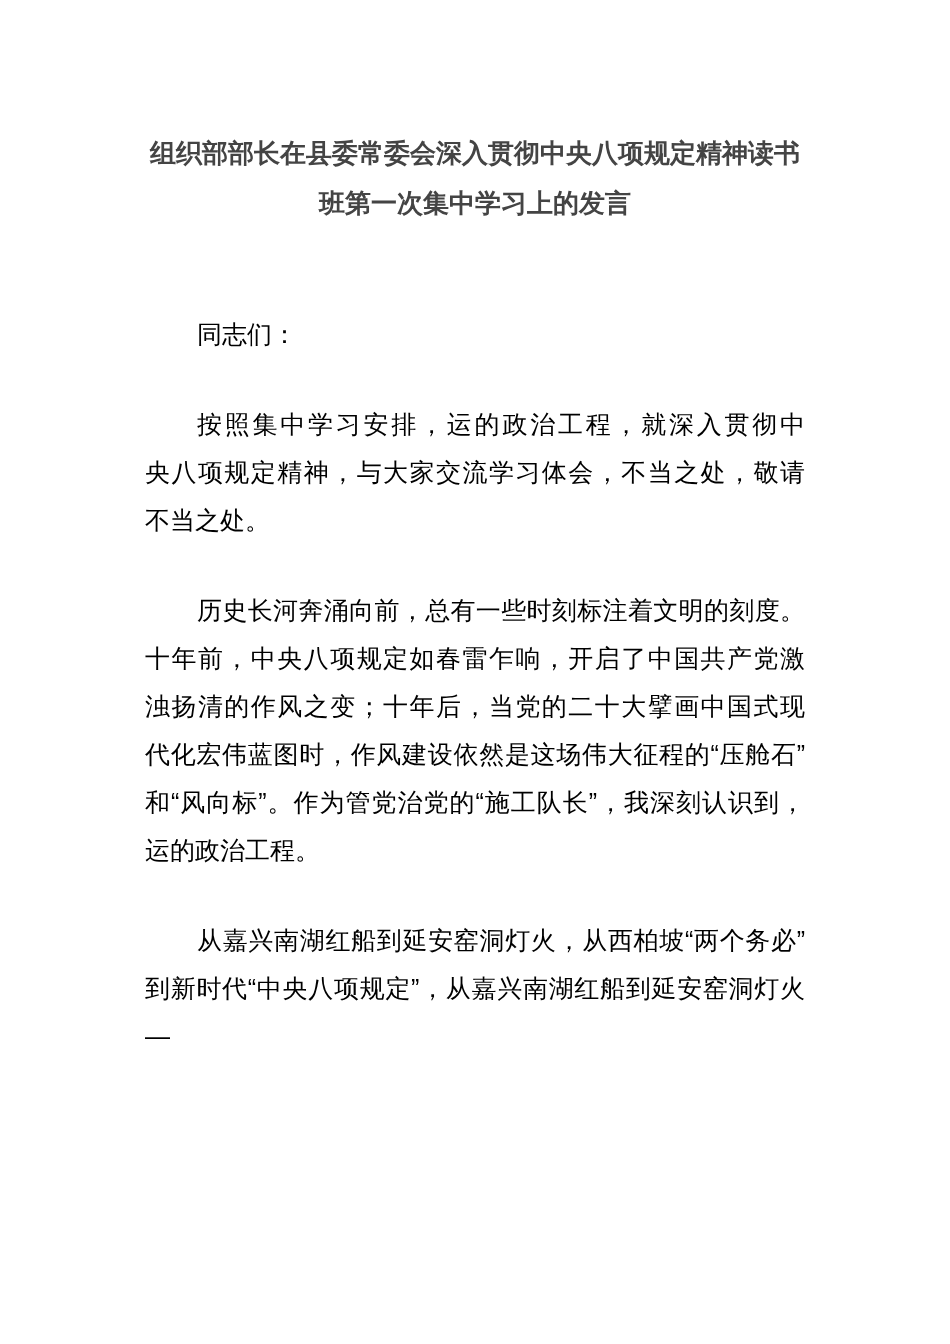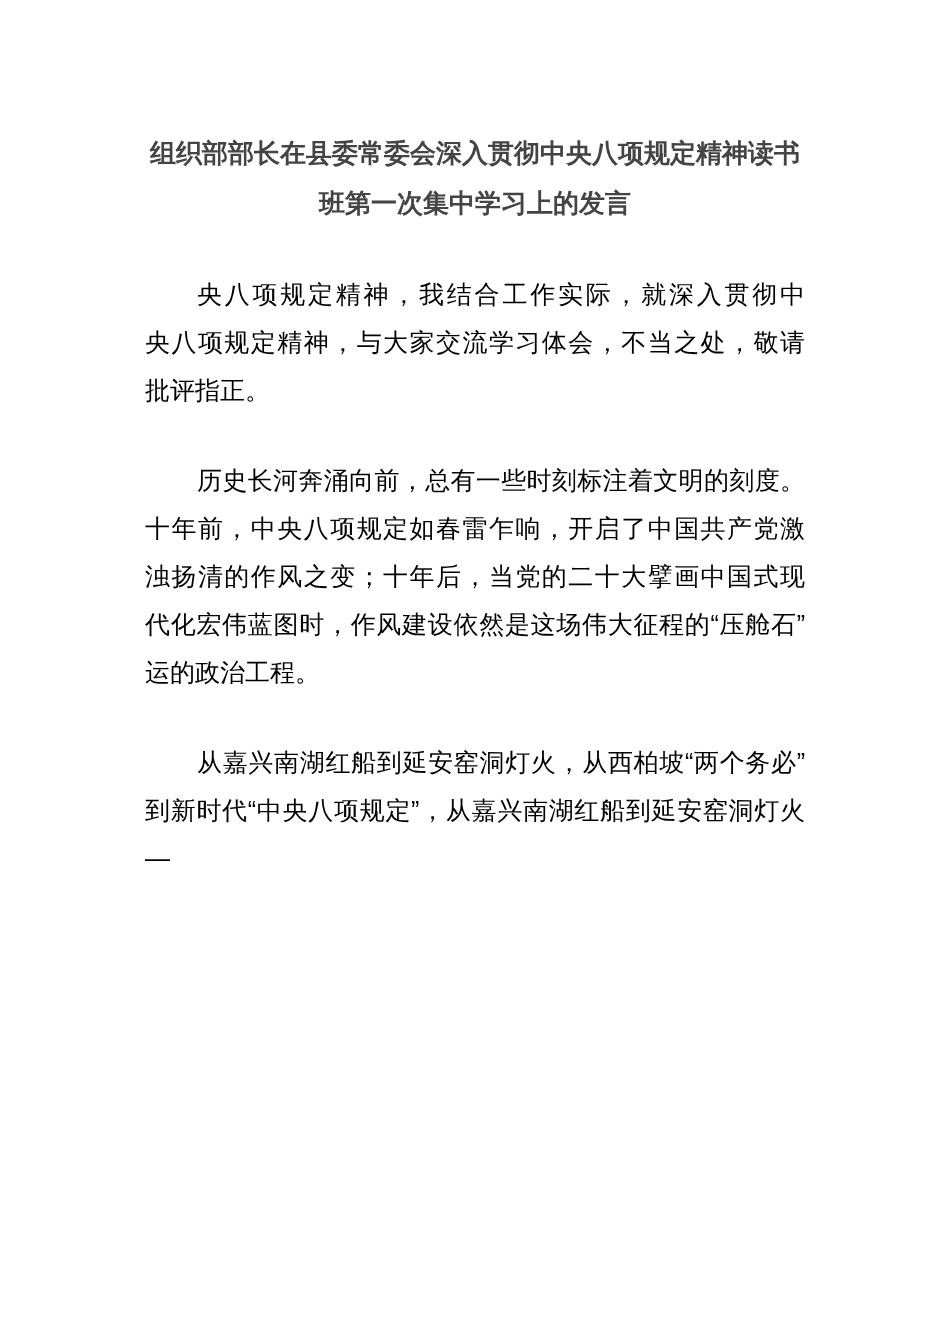--- a/index.html
+++ b/index.html
@@ -59,30 +59,34 @@
 </head>
 <body>
 
 <div class="page">
   <div class="content">
     <div class="doc-title">
       <div class="title-line">组织部部长在县委常委会深入贯彻中央八项规定精神读书</div>
       <div class="title-line">班第一次集中学习上的发言</div>
     </div>
     <div id="doc-body">
+        <div class="para first-para">
+          <div class="line first last">同志们：</div>
+        </div>
         <div class="para">
-          <div class="line first">央八项规定精神，我结合工作实际，就深入贯彻中</div>
+          <div class="line first">按照集中学习安排，运的政治工程，就深入贯彻中</div>
           <div class="line">央八项规定精神，与大家交流学习体会，不当之处，敬请</div>
-          <div class="line last">批评指正。</div>
+          <div class="line last">不当之处。</div>
         </div>
         <div class="para">
           <div class="line first">历史长河奔涌向前，总有一些时刻标注着文明的刻度。</div>
           <div class="line">十年前，中央八项规定如春雷乍响，开启了中国共产党激</div>
           <div class="line">浊扬清的作风之变；十年后，当党的二十大擘画中国式现</div>
           <div class="line">代化宏伟蓝图时，作风建设依然是这场伟大征程的“压舱石”</div>
+          <div class="line">和“风向标”。作为管党治党的“施工队长”，我深刻认识到，</div>
           <div class="line last">运的政治工程。</div>
         </div>
         <div class="para">
           <div class="line first">从嘉兴南湖红船到延安窑洞灯火，从西柏坡“两个务必”</div>
           <div class="line last">到新时代“中央八项规定”，从嘉兴南湖红船到延安窑洞灯火—</div>
         </div>
       </div>
   </div>
 </div>
 

